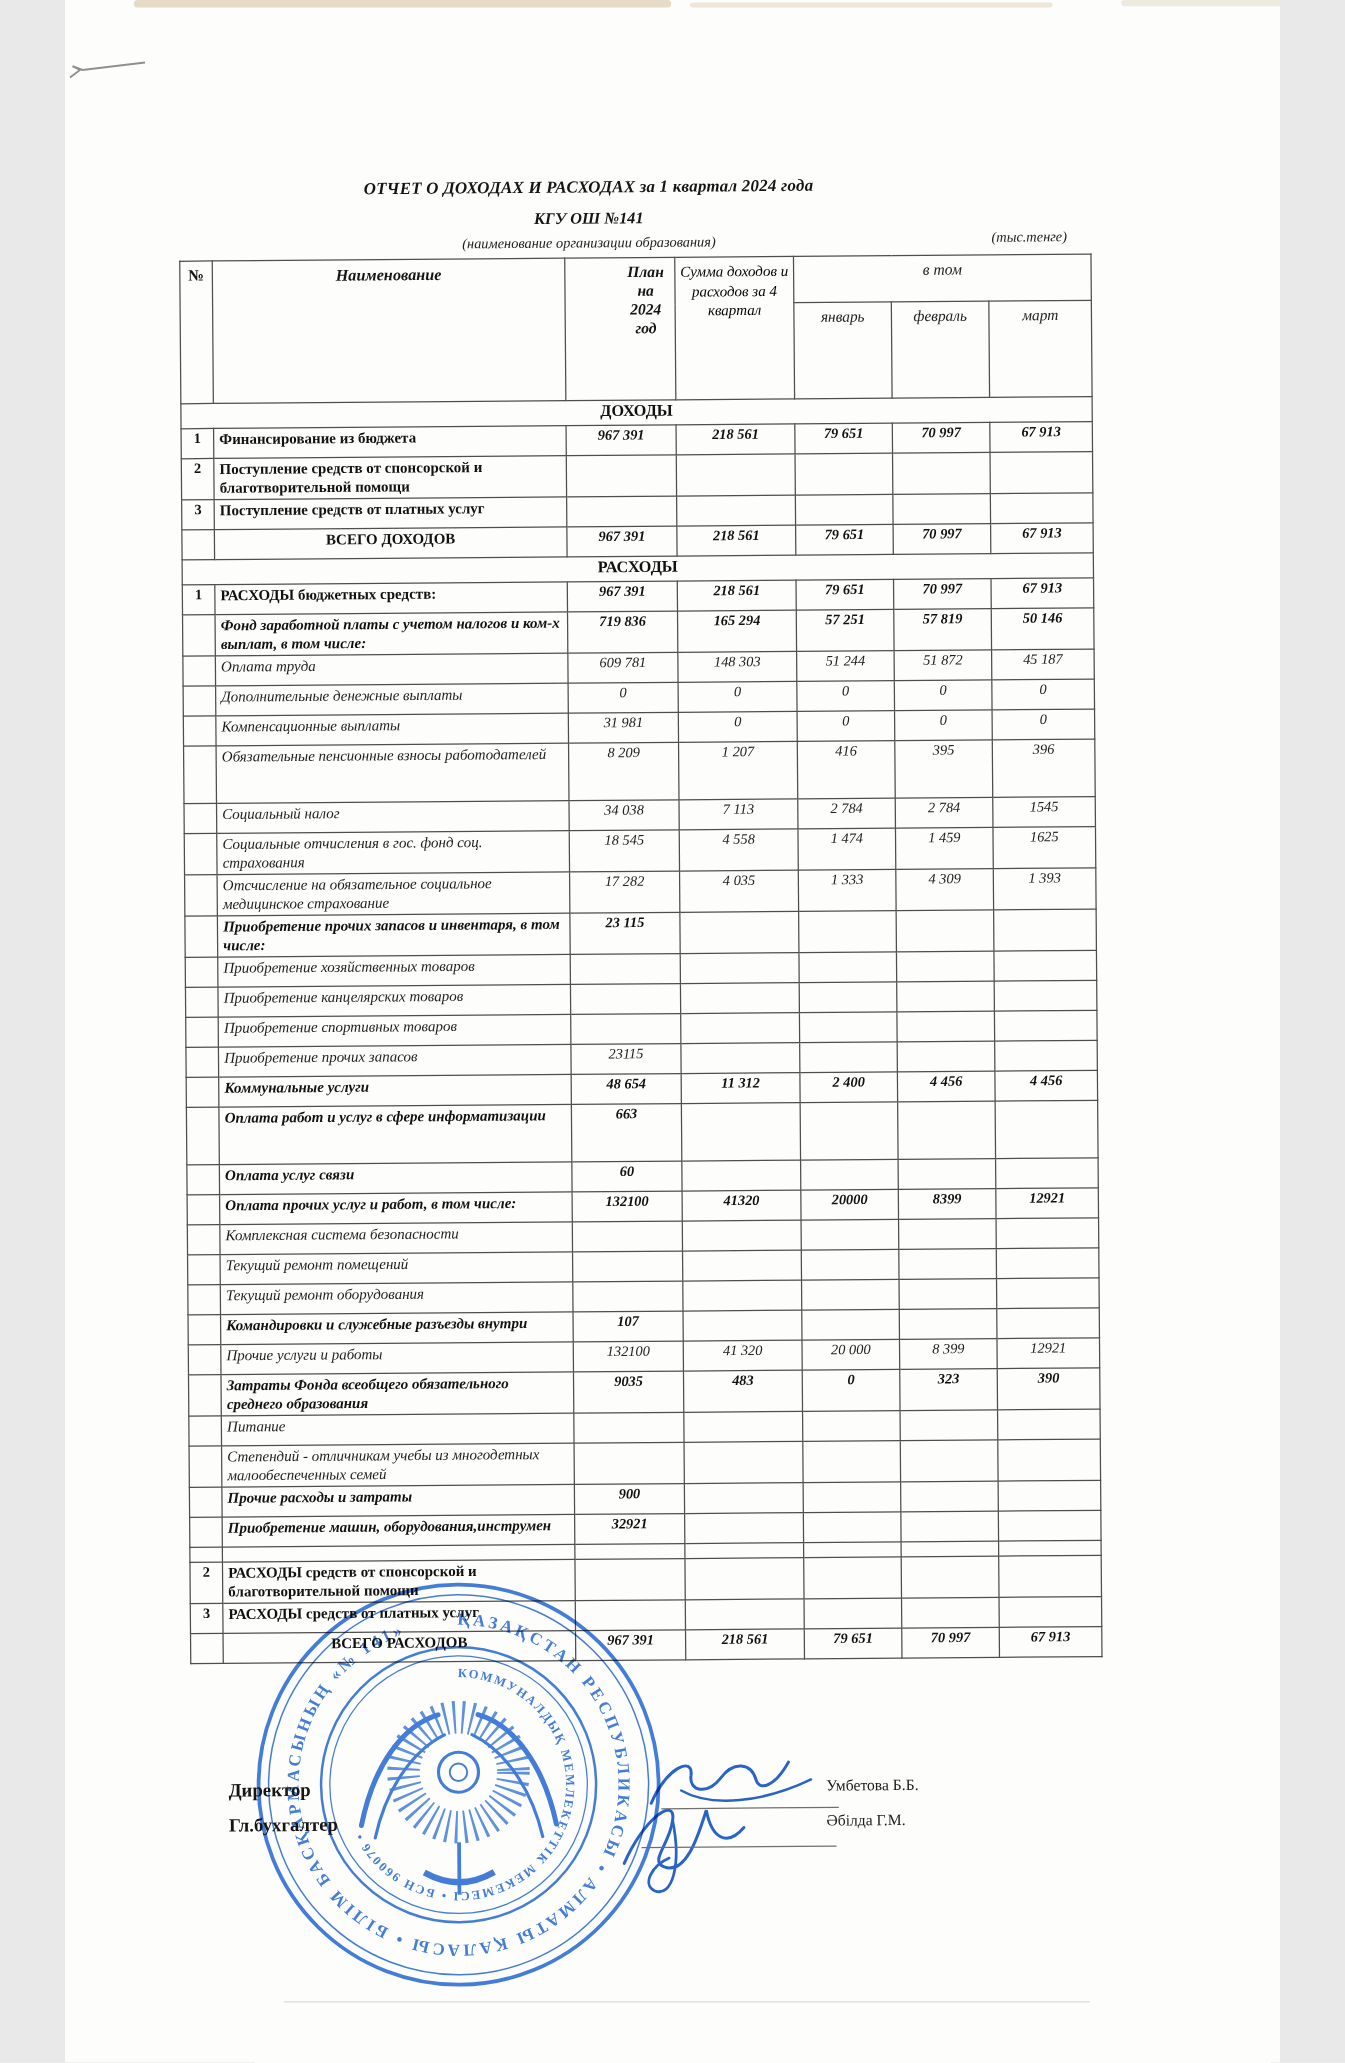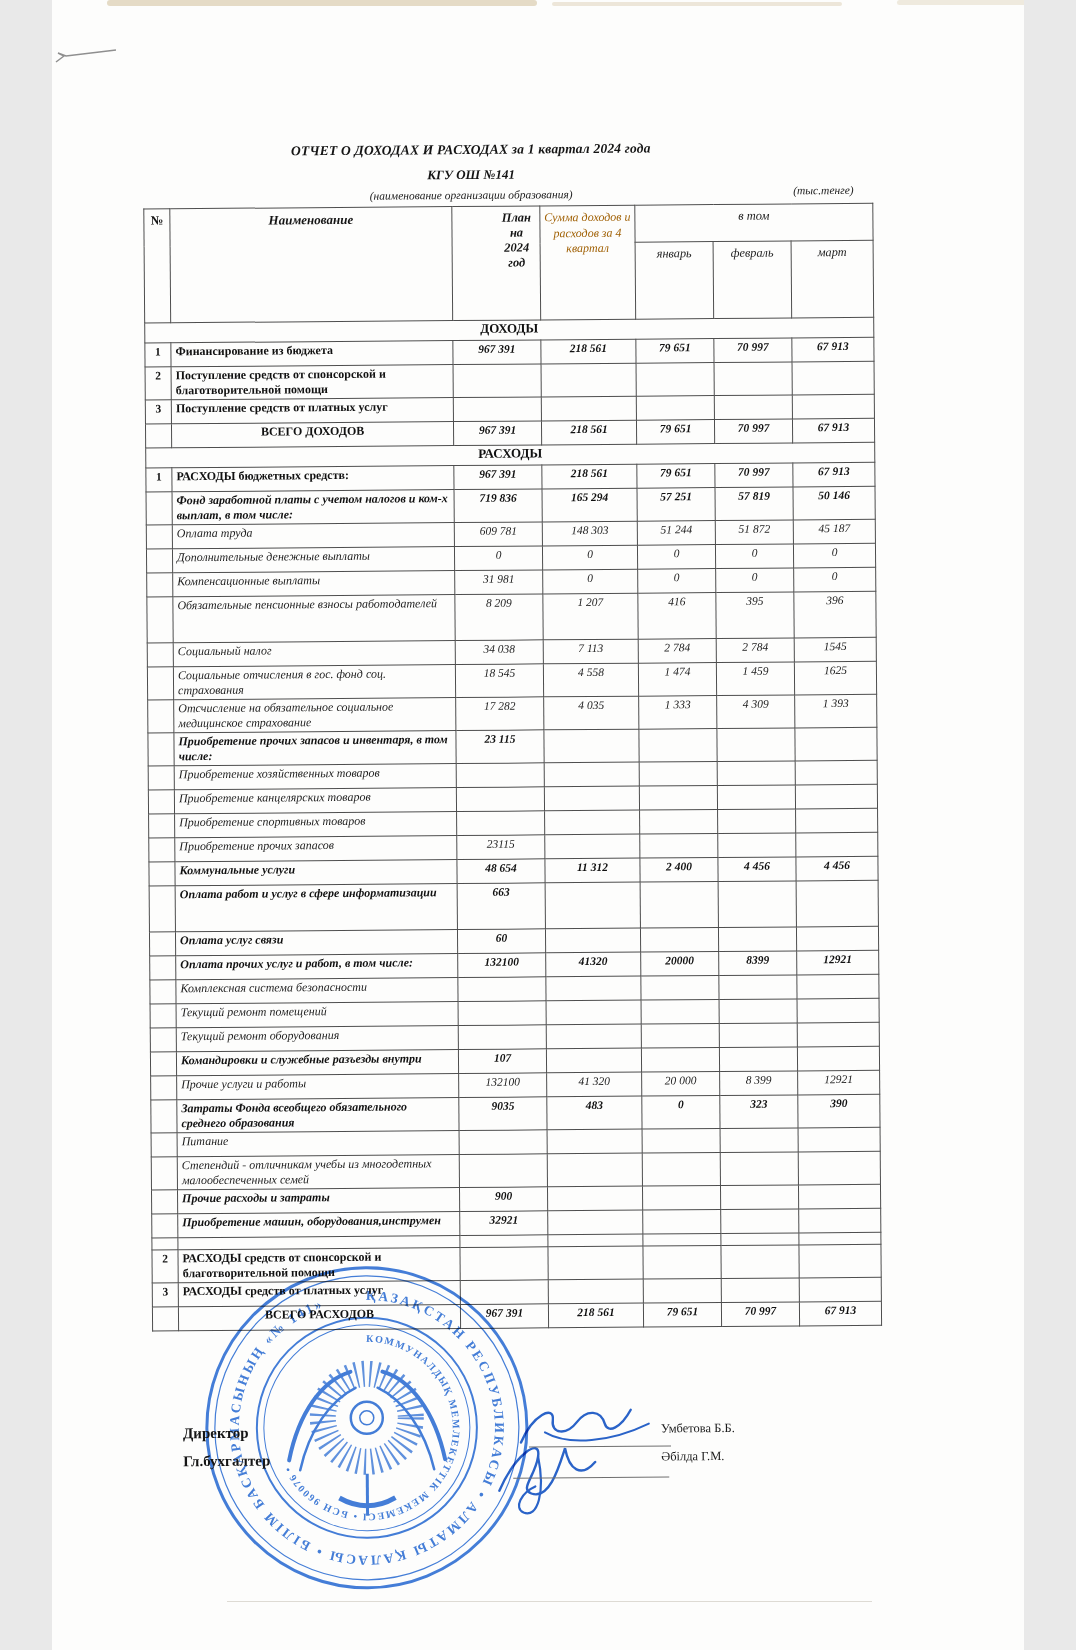--- a/index.html
+++ b/index.html
@@ -23,21 +23,21 @@
   .units{position:absolute;left:742px;top:186px;font-style:italic;font-size:11.5px;color:#222;}
   
   table.report{position:absolute;left:92px;top:205px;width:729px;border-collapse:collapse;table-layout:fixed;}
   table.report th,table.report td{border:1px solid #4e4e4e;}
   thead th{vertical-align:top;padding:4px 3px 2px;font-size:12.5px;}
   .h1 th{height:30px;}
   .h2 th{height:70px;font-style:italic;font-weight:normal;color:#222;font-size:12.3px;}
   .th-num{font-weight:bold;font-size:12.5px;}
   .th-name{font-weight:bold;font-style:italic;font-size:13px;}
   .th-plan{font-weight:bold;font-style:italic;font-size:12.5px;padding-left:44px;}
-  .th-sum{font-style:italic;font-weight:normal;color:#a16207;font-size:12px;line-height:1.3;}
+  .th-sum{font-style:italic;font-weight:normal;color:#000000;font-size:12px;line-height:1.3;}
   .th-group{font-style:italic;font-weight:normal;color:#222;}
   tbody tr{height:24px;}
   tbody td{padding:1px 4px;vertical-align:top;font-size:12px;line-height:1.25;color:#111;}
   .cnum{text-align:center;font-weight:bold;font-size:11.5px;padding:1px 1px;}
   .s-b{font-weight:bold;}
   .s-bi{font-weight:bold;font-style:italic;}
   .s-i{font-style:italic;color:#1d1d1d;}
   .cval{text-align:center;font-style:italic;font-size:11.5px;color:#222;}
   .vb{font-weight:bold;color:#101010;}
   .sec{text-align:center;font-weight:bold;font-size:13px;padding:0;}

